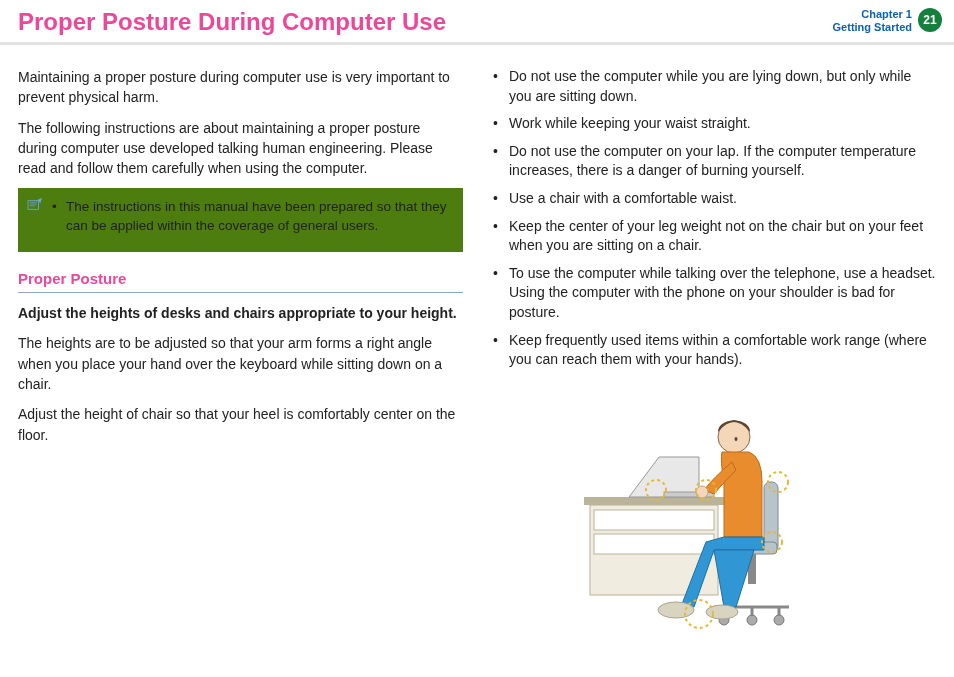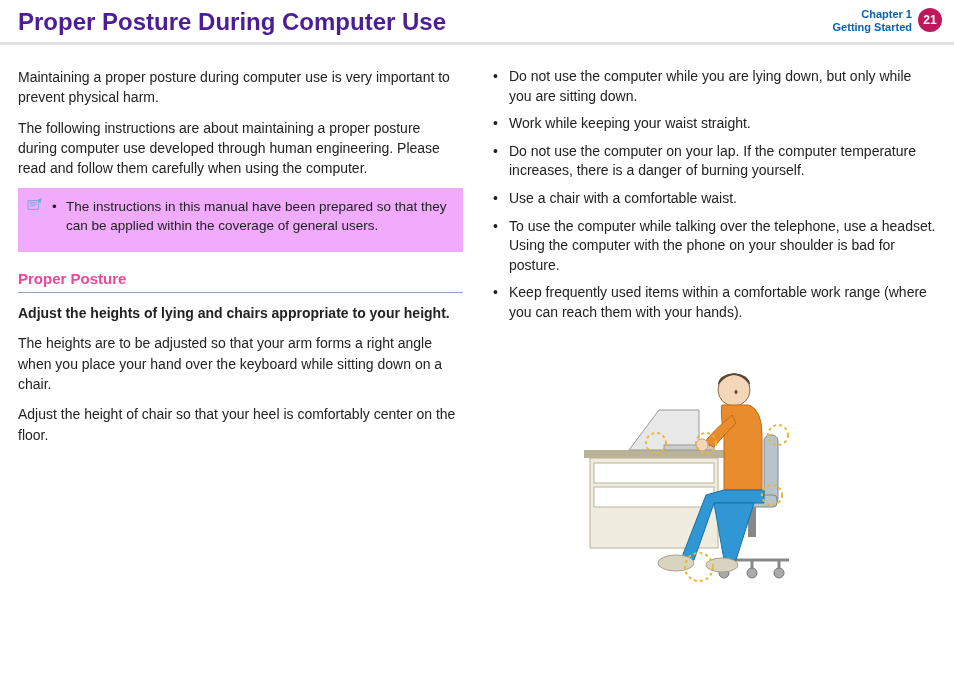--- a/index.html
+++ b/index.html
@@ -15,60 +15,60 @@
   .header {
     display: flex;
     justify-content: space-between;
     align-items: flex-start;
     padding: 8px 12px 6px 18px;
     border-bottom: 3px solid #e3e3e3;
   }
   .title {
     font-size: 24px;
     font-weight: 700;
-    color: #4c1d95;
+    color: #ec4899;
   }
   .chapter-box {
     display: flex;
     align-items: flex-start;
     gap: 6px;
   }
   .chapter-text {
     text-align: right;
     font-size: 11px;
     font-weight: 700;
     color: #0b62b1;
     line-height: 1.2;
   }
   .page-num {
     width: 24px;
     height: 24px;
     border-radius: 50%;
-    background: #be185d;
+    background: #15803d;
     color: #fff;
     font-size: 12px;
     font-weight: 700;
     display: flex;
     align-items: center;
     justify-content: center;
   }
   .content {
     display: flex;
     padding: 22px 18px 10px 18px;
     gap: 28px;
   }
   .col {
     flex: 1;
     font-size: 14px;
     line-height: 1.45;
     color: #222;
   }
   .col p { margin-bottom: 10px; }
   .note-box {
-    background: #f0abfc;
+    background: #4d7c0f;
     padding: 10px 12px 10px 34px;
     margin: 10px 0 16px 0;
     position: relative;
     font-size: 13.5px;
   }
   .note-icon {
     position: absolute;
     left: 8px;
     top: 10px;
     width: 18px;
@@ -128,45 +128,46 @@
       <div>Chapter 1</div>
       <div>Getting Started</div>
     </div>
     <div class="page-num">21</div>
   </div>
 </div>
 
 <div class="content">
   <div class="col">
     <p>Maintaining a proper posture during computer use is very important to prevent physical harm.</p>
-    <p>The following instructions are about maintaining a proper posture during computer use developed through human engineering. Please read and follow them carefully when using the computer.</p>
+    <p>The following instructions are about maintaining a proper posture during computer use developed talking human engineering. Please read and follow them carefully when using the computer.</p>
 
     <div class="note-box">
       <svg class="note-icon" viewBox="0 0 20 16">
         <path d="M2 3 L14 3 L14 13 L2 13 Z" fill="none" stroke="#6aa8d6" stroke-width="1"></path>
         <path d="M4 5 L12 5 M4 7 L12 7 M4 9 L10 9" stroke="#6aa8d6" stroke-width="0.8"></path>
         <path d="M13 2 L18 0 L16 6 Z" fill="#6aa8d6"></path>
       </svg>
       <ul>
         <li>The instructions in this manual have been prepared so that they can be applied within the coverage of general users.</li>
       </ul>
     </div>
 
     <div class="section-head">Proper Posture</div>
-    <p class="subhead">Adjust the heights of lying and chairs appropriate to your height.</p>
+    <p class="subhead">Adjust the heights of desks and chairs appropriate to your height.</p>
     <p>The heights are to be adjusted so that your arm forms a right angle when you place your hand over the keyboard while sitting down on a chair.</p>
     <p>Adjust the height of chair so that your heel is comfortably center on the floor.</p>
   </div>
 
   <div class="col">
     <ul class="bullets">
       <li>Do not use the computer while you are lying down, but only while you are sitting down.</li>
       <li>Work while keeping your waist straight.</li>
       <li>Do not use the computer on your lap. If the computer temperature increases, there is a danger of burning yourself.</li>
       <li>Use a chair with a comfortable waist.</li>
+      <li>Keep the center of your leg weight not on the chair but on your feet when you are sitting on a chair.</li>
       <li>To use the computer while talking over the telephone, use a headset. Using the computer with the phone on your shoulder is bad for posture.</li>
       <li>Keep frequently used items within a comfortable work range (where you can reach them with your hands).</li>
     </ul>
 
     <div class="illustration">
       <svg width="300" height="250" viewBox="0 0 300 250">
 
         <rect x="20" y="115" width="140" height="8" fill="#b9b39a"></rect>
         <rect x="26" y="123" width="128" height="90" fill="#f0ece0" stroke="#b9b39a"></rect>
         <rect x="30" y="128" width="120" height="20" fill="#fff" stroke="#b9b39a"></rect>

